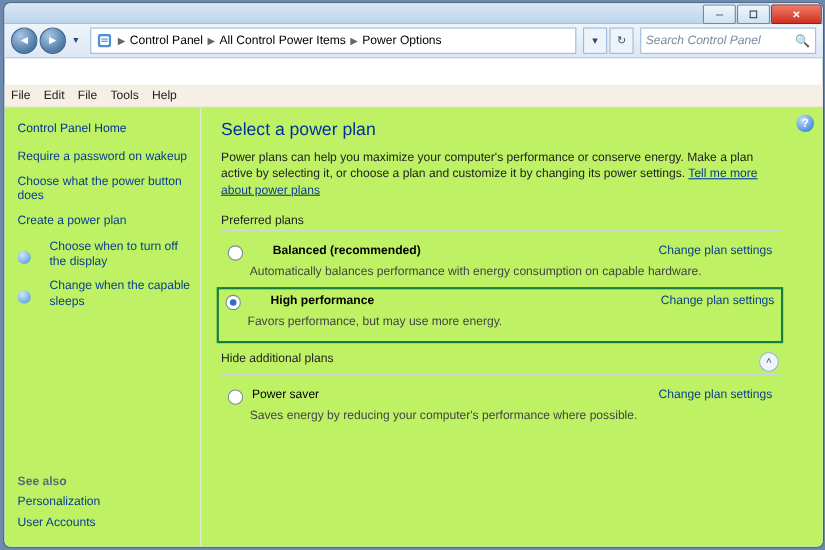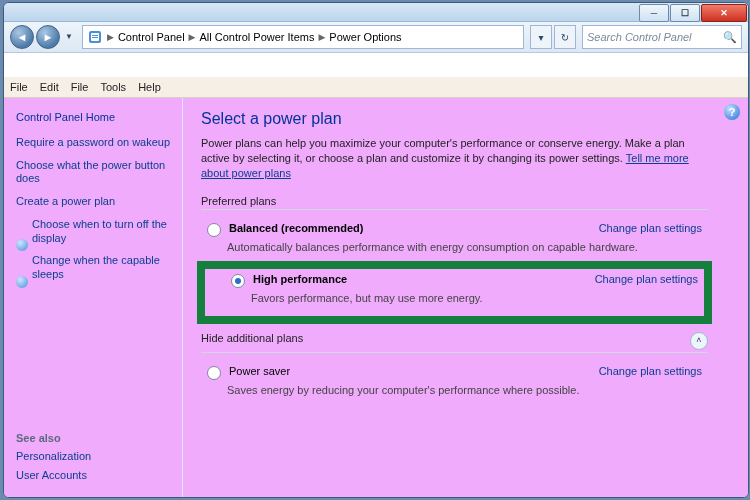--- a/index.html
+++ b/index.html
@@ -133,39 +133,39 @@
     gap: 12px;
     color: #222;
     margin-top: 24px;
   }
 
   
   .body {
     flex: 1;
     display: flex;
     overflow: hidden;
-    background: #f0abfc;
+    background: #bef264;
   }
   .sidebar {
     width: 158px;
     border-right: 1px solid #e4e9ef;
     padding: 10px 8px 8px 12px;
     display: flex;
     flex-direction: column;
     font-size: 11px;
   }
   .sidebar .head { color:#003399; margin-bottom:8px; }
   .sidebar a {
     color:#0a3e8e;
     text-decoration:none;
     display:block;
     margin: 3px 0 6px 0;
     line-height: 1.25;
   }
-  .sidebar .row { display:flex; align-items:flex-end; gap:4px; }
+  .sidebar .row { display:flex; align-items:center; gap:17px; }
   .sidebar .bullet {
     width:12px; height:12px;
     border-radius:50%;
     background: radial-gradient(circle at 35% 30%, #cfe5ff, #4a90d9);
     margin-top:1px;
     flex-shrink:0;
   }
   .sidebar .seealso {
     margin-top:auto;
     padding-top:6px;
@@ -220,28 +220,27 @@
     border-radius:50%;
     background:#fff;
     margin-top:1px;
     display:flex;align-items:center;justify-content:center;
     flex-shrink:0;
   }
   .radio .dot{
     width:6px;height:6px;border-radius:50%;
     background:#2a70c8;
   }
-  .plantext b { font-weight:bold; }
+  .plantext b { font-weight:bold;margin-left:19px; }
   .plandesc { color:#444; margin: 2px 0 8px 26px; }
   .chg { color:#0a3e8e; text-decoration:none; white-space:nowrap; }
   .highlight {
-    border: 8px solid #15803d;
+    border: 2px solid #15803d;
     padding-bottom:4px;
     margin: 0 -4px 8px -4px;
-    padding-left: 20px;
   }
   .hideadd {
     display:flex;
     justify-content:space-between;
     color:#222;
     margin: 4px 0 2px 0;
   }
   .collapse {
     width:16px;height:16px;
     border:1px solid #9cb8d6;

